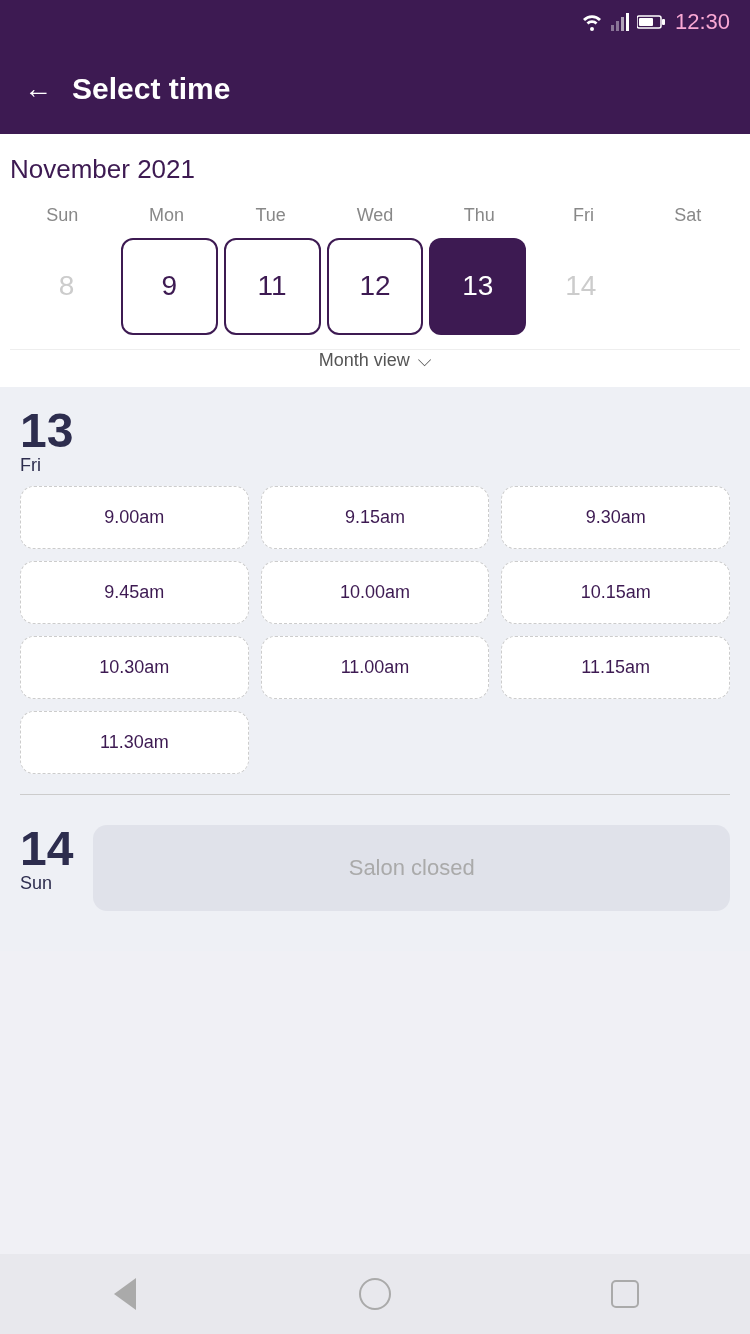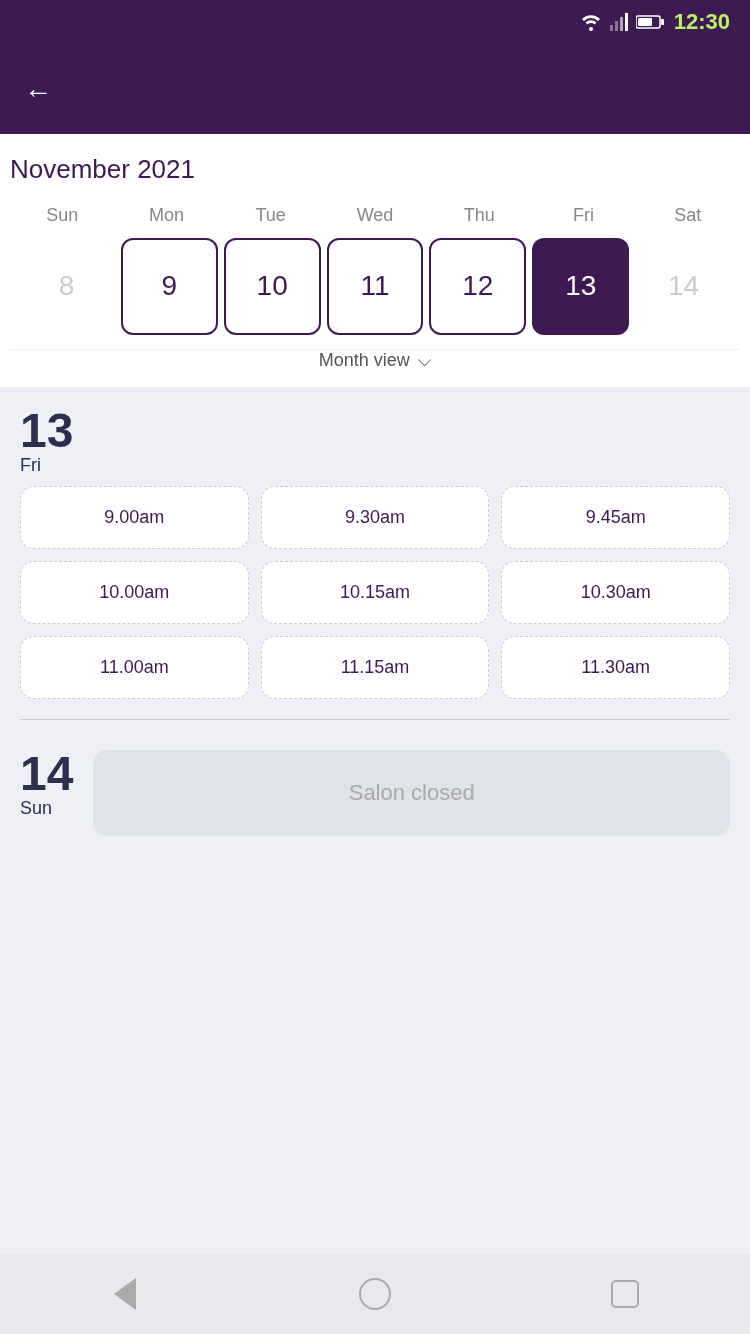--- a/index.html
+++ b/index.html
@@ -21,23 +21,23 @@
       justify-content: flex-end;
       padding: 0 20px;
       gap: 10px;
     }
     .status-bar .status-icons {
       display: flex;
       align-items: center;
       gap: 8px;
     }
     .status-bar .time {
-      color: #bef264;
+      color: #f9a8d4;
       font-size: 22px;
-      font-weight: 700;
+      font-weight: 400;
     }
 
     
     .header {
       background: #3d1a52;
       height: 90px;
       display: flex;
       align-items: center;
       padding: 0 24px;
       gap: 20px;
@@ -262,39 +262,39 @@
       <rect x="0" y="2" width="24" height="12" rx="2" fill="none" stroke="white" stroke-width="1.5"></rect>
       <rect x="2" y="4" width="14" height="8" rx="1" fill="white"></rect>
       <rect x="25" y="5" width="3" height="6" rx="1" fill="white"></rect>
     </svg>
   </div>
   <span class="time">12:30</span>
 </div>
 
 <div class="header">
   <span class="back-btn">←</span>
+  <span class="header-title">Select time</span>
 </div>
 
 <div class="calendar-section">
   <div class="month-label">November 2021</div>
 
   <div class="day-headers">
     <div class="day-header">Sun</div>
     <div class="day-header">Mon</div>
     <div class="day-header">Tue</div>
     <div class="day-header">Wed</div>
     <div class="day-header">Thu</div>
     <div class="day-header">Fri</div>
     <div class="day-header">Sat</div>
   </div>
 
   <div class="date-row">
     <div class="date-cell inactive">8</div>
     <div class="date-cell active-border">9</div>
-    <div class="date-cell active-border">10</div>
     <div class="date-cell active-border">11</div>
     <div class="date-cell active-border">12</div>
     <div class="date-cell selected">13</div>
     <div class="date-cell inactive">14</div>
   </div>
 
   <div class="month-view-row">
     <span>Month view</span>
     <span class="chevron-down">⌵</span>
   </div>
@@ -303,20 +303,21 @@
 <div class="timeslots-container">
 
   <div class="day-section">
     <div class="day-label-block">
       <span class="day-number">13</span>
       <span class="day-name">Fri</span>
     </div>
 
     <div class="slots-grid">
       <button class="slot-btn">9.00am</button>
+      <button class="slot-btn">9.15am</button>
       <button class="slot-btn">9.30am</button>
       <button class="slot-btn">9.45am</button>
       <button class="slot-btn">10.00am</button>
       <button class="slot-btn">10.15am</button>
       <button class="slot-btn">10.30am</button>
       <button class="slot-btn">11.00am</button>
       <button class="slot-btn">11.15am</button>
       <button class="slot-btn">11.30am</button>
     </div>
   </div>

